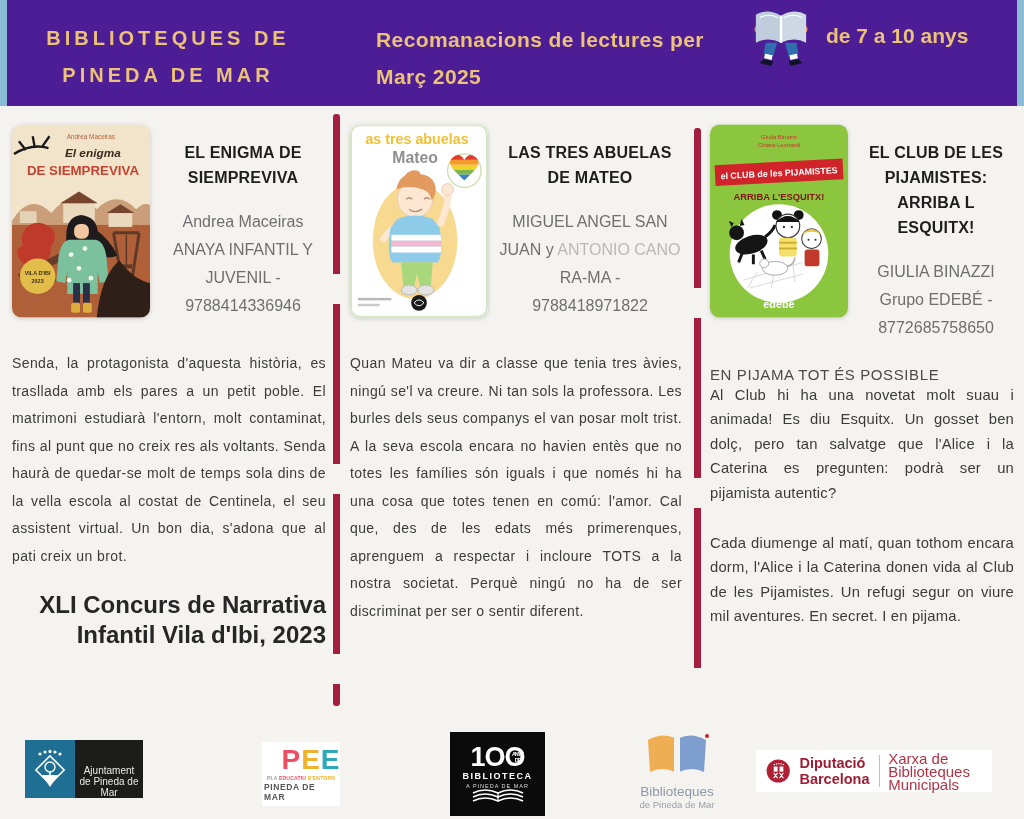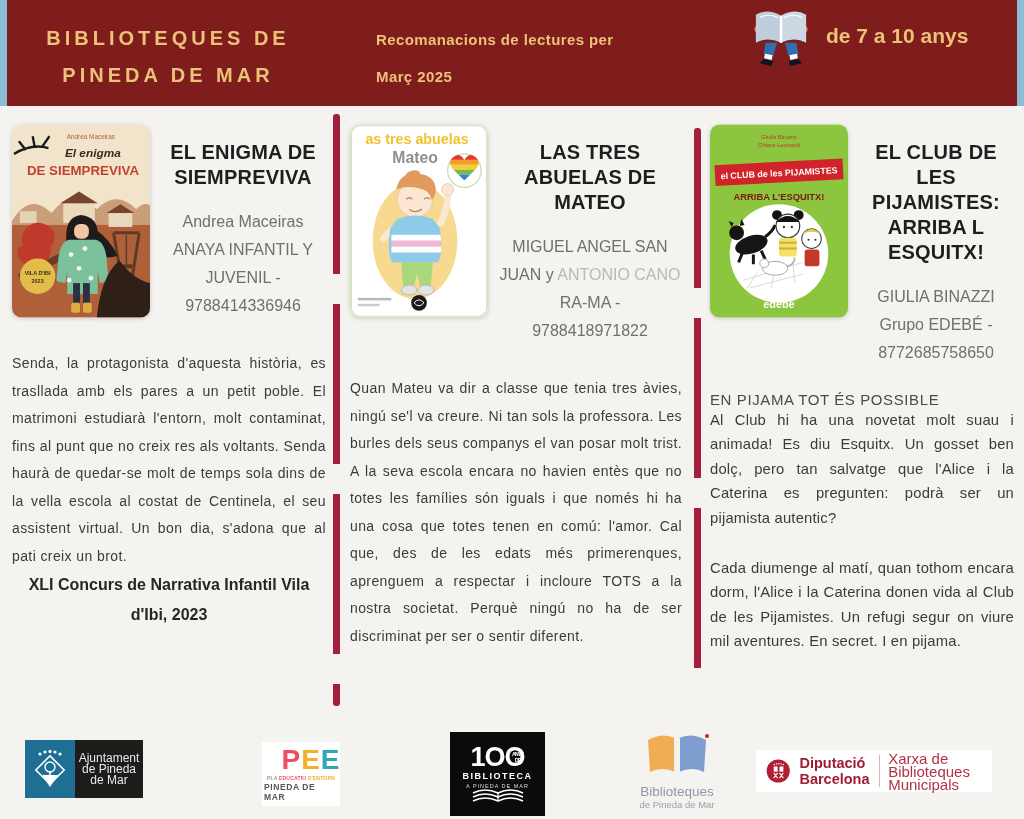--- a/index.html
+++ b/index.html
@@ -1,61 +1,61 @@
 <!DOCTYPE html>
 <html><head>
 <meta charset="utf-8">
 <style>
   * { margin:0; padding:0; box-sizing:border-box; }
   body { background:#ddd; font-family:"Liberation Sans", sans-serif; }
   .page { position:relative; width:1024px; height:819px; background:#f4f3f0; overflow:hidden;
           font-family:"Liberation Sans", sans-serif; }
 
   
-  .header { position:absolute; top:0; left:0; width:1024px; height:106px; background:#7f1d1d; }
+  .header { position:absolute; top:0; left:0; width:1024px; height:106px; background:#4c1d95; }
   .header .edge { position:absolute; top:0; width:7px; height:106px; background:#8cbdd6; }
   .header .edge.left { left:0; } .header .edge.right { right:0; }
   .brand { position:absolute; left:38px; top:20px; width:260px; text-align:center;
            color:#ecc178; font-weight:bold; font-size:20px; letter-spacing:4px; line-height:37px; }
   .head-title { position:absolute; left:376px; top:21px; color:#ecc178; font-weight:bold;
-                font-size:15px; line-height:37px; letter-spacing:0.4px; }
+                font-size:21px; line-height:37px; letter-spacing:0.4px; }
   .reading-icon { position:absolute; left:752px; top:6px; }
   .age-range { position:absolute; left:826px; top:24px; color:#ecc178; font-weight:bold; font-size:21px; }
 
   
   .vdivider { position:absolute; width:7px; border-radius:3px;
               background:repeating-linear-gradient(to bottom, #a41e3e 0 160px, transparent 160px 190px); }
   .vdivider.d1 { left:333px; top:114px; height:592px; }
   .vdivider.d2 { left:694px; top:128px; height:562px; }
 
   
   .col { position:absolute; top:124px; }
   .col1 { left:12px;  width:314px; }
   .col2 { left:350px; width:332px; }
   .col3 { left:710px; width:304px; }
   .toprow { display:flex; gap:10px; }
   .cover { width:138px; height:194px; flex:0 0 138px; filter:drop-shadow(0 1px 2px rgba(0,0,0,0.18)); }
   .info { flex:1; text-align:center; padding-top:16px; }
-  .book-title { font-weight:bold; font-size:20px; line-height:25px; color:#1e1e1e; letter-spacing:0.2px; }
+  .book-title { font-weight:bold; font-size:16px; line-height:25px; color:#1e1e1e; letter-spacing:0.2px; }
   .book-meta { margin-top:18px; font-size:16px; line-height:28px; color:#6f6f6f; }
   .book-meta .light { color:#b9b9b9; }
   .body-text { margin-top:30px; font-size:14px; line-height:27.5px; letter-spacing:0.4px;
                text-align:justify; color:#3b3b3b; }
-  .award { margin-top:0; font-weight:bold; font-size:16px; line-height:30px;
-           text-align:center; color:#262626; }
+  .award { margin-top:20px; font-weight:bold; font-size:24px; line-height:30px;
+           text-align:right; color:#262626; }
   .tagline { margin-top:24px; font-size:15px; letter-spacing:0.6px; color:#4a4a4a; }
   .col3 .body-text { margin-top:26px; font-size:14.8px; line-height:24.4px; letter-spacing:0.2px; }
   .col3 .body-text.p2 { margin-top:0; }
 
   
   .footer { position:absolute; left:0; top:716px; width:1024px; height:103px; }
   .logo-aj { position:absolute; left:25px; top:24px; width:118px; height:58px; display:flex; }
   .aj-left { width:50px; height:58px; background:#1e6f93; display:flex; align-items:center; justify-content:center; }
   .aj-right { flex:1; background:#1c1c1a; color:#e9e9e9; display:flex; flex-direction:column;
-              justify-content:center; text-align:center; font-size:12px; line-height:11px; }
+              justify-content:flex-end; text-align:center; font-size:10px; line-height:11px; }
 
   .logo-pee { position:absolute; left:262px; top:26px; width:78px; height:64px; background:#fff;
               display:flex; flex-direction:column; align-items:center; justify-content:center; padding:2px; }
   .pee-word { font-weight:bold; font-size:28px; line-height:28px; letter-spacing:1px;margin-left:20px; }
   .pee-sub1 { font-size:5px; font-weight:bold; margin-top:1px; letter-spacing:0.2px; }
   .pee-sub2 { font-size:8.5px; font-weight:bold; color:#55565a; letter-spacing:0.6px; margin-top:1px; }
 
   .logo-100 { position:absolute; left:450px; top:7px; width:95px; height:84px; background:#0b0b0b;
               color:#fff; display:flex; flex-direction:column; align-items:center; justify-content:center;margin-top:9px; }
   .l100-num { font-weight:bold; font-size:27px; line-height:26px; letter-spacing:-1px; display:flex; align-items:center; }

